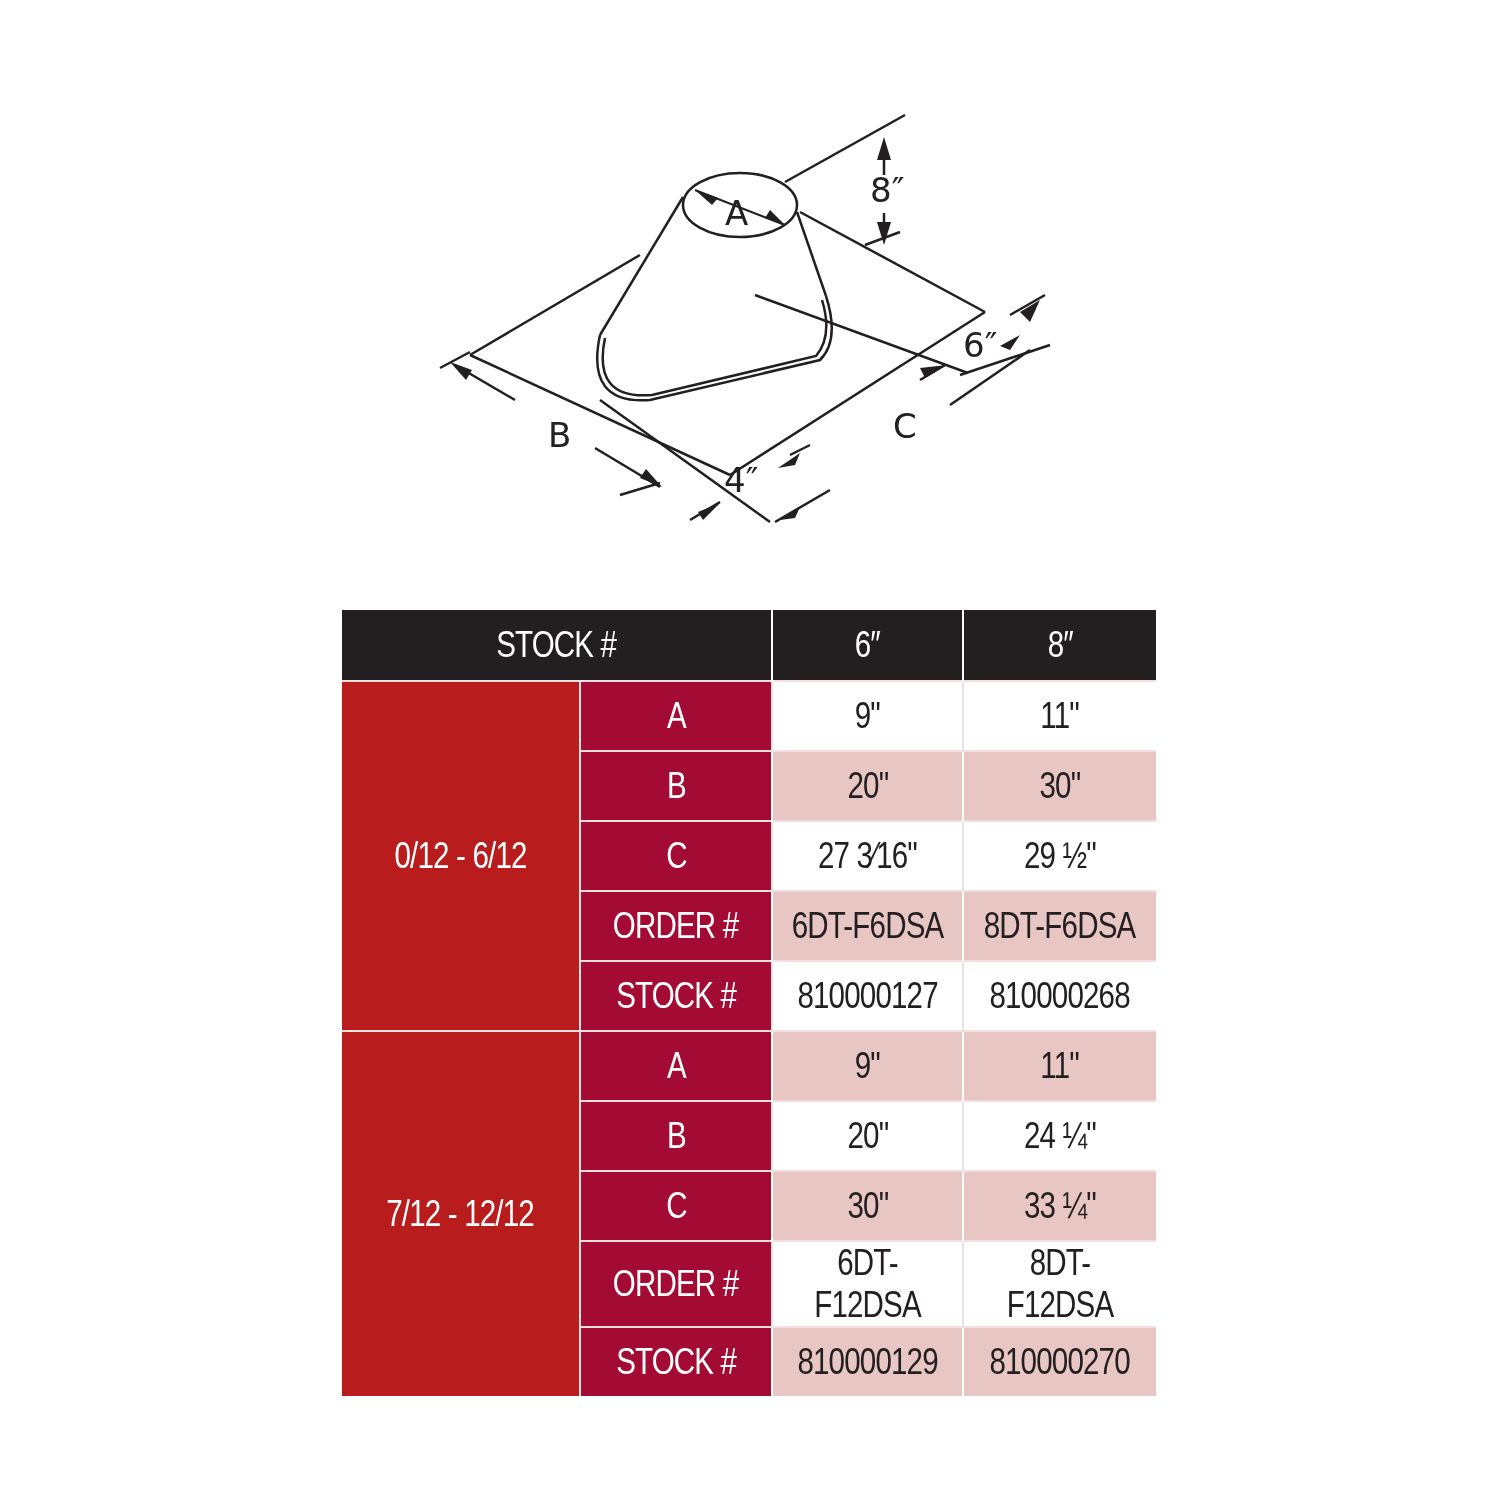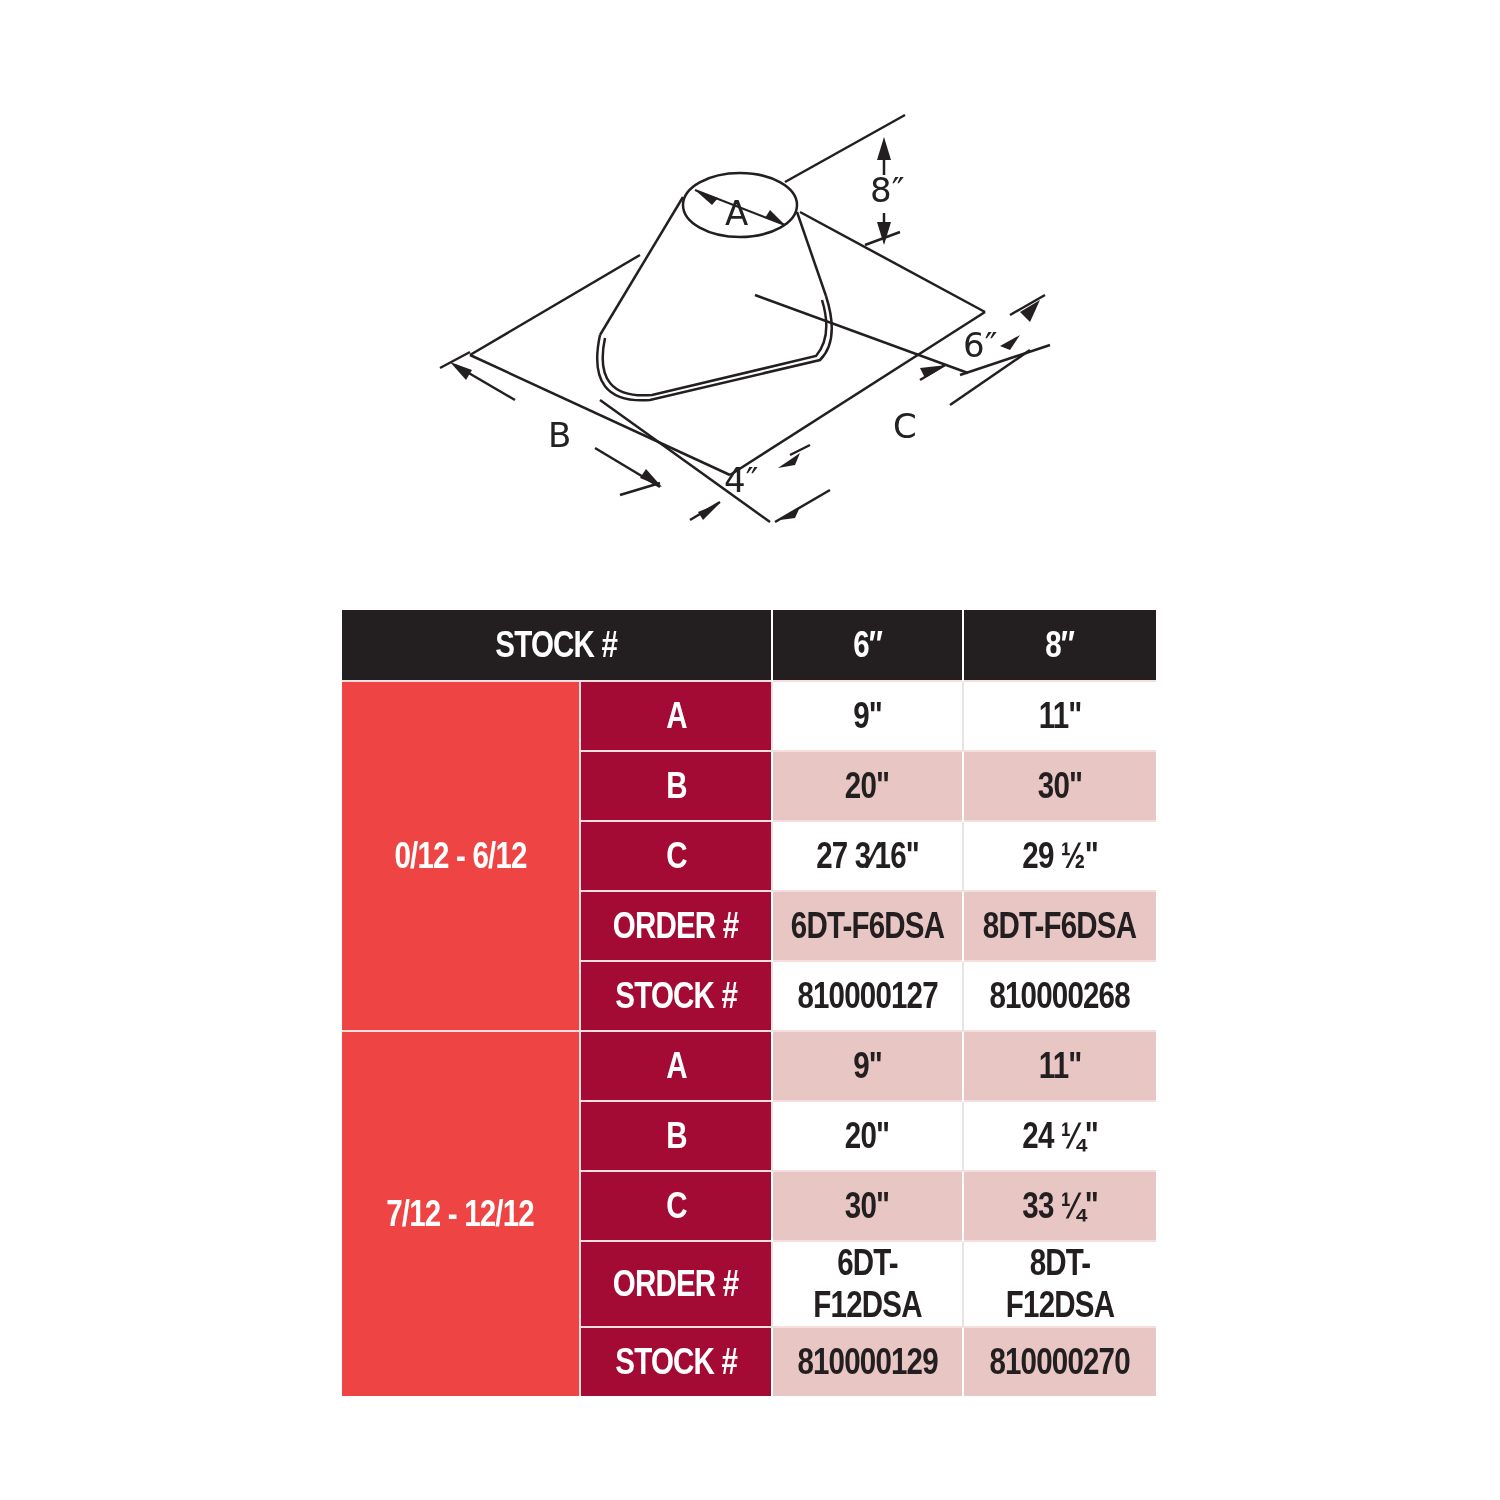--- a/index.html
+++ b/index.html
@@ -5,27 +5,27 @@
   html, body { margin:0; padding:0; background:#ffffff; }
   body { width:1500px; height:1500px; position:relative; overflow:hidden;
          font-family: "Liberation Sans", sans-serif; }
   .diagram { position:absolute; left:0; top:0; width:1500px; height:560px; }
   .diagram svg { width:1500px; height:560px; }
   .lbl { font-family:"DejaVu Sans", sans-serif; font-size:34px; fill:#222; }
 
   table.spec { position:absolute; left:342px; top:610px; width:814px;
                border-collapse:collapse; table-layout:fixed; }
   table.spec td, table.spec th { padding:0; text-align:center; vertical-align:middle;
-               font-family:"Liberation Sans", sans-serif; font-weight:bold;
+               font-family:"Liberation Sans", sans-serif; font-weight:normal;
                transform-origin:center; }
   .spec th { background:#231f20; color:#fff; height:70px; font-size:36px;
              border-left:2px solid #fff; letter-spacing:-1px; }
   .spec th:first-child { border-left:none; }
   .spec td { height:68px; border-top:2px solid #f4dede; font-size:36px; letter-spacing:-1px; }
-  .group { background:#ef4444; color:#fff; border-right:2px solid #f4dede; border-top:2px solid #f4dede; }
+  .group { background:#b91c1c; color:#fff; border-right:2px solid #f4dede; border-top:2px solid #f4dede; }
   .rowlbl { background:#a30b34; color:#fff; }
   .val { color:#231f20; border-left:2px solid #fff; }
   .val.w { background:#ffffff; border-left-color:#e9e4e4; }
   .val.p { background:#e8c6c4; border-left-color:#ffffff; }
   .narrow { display:inline-block; transform:scaleX(0.82); }
 </style>
 </head>
 <body>
 
 <div class="diagram">

